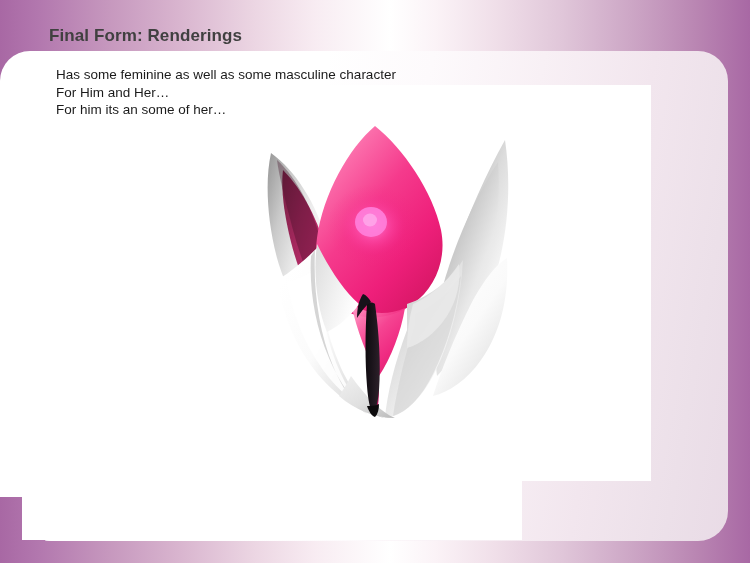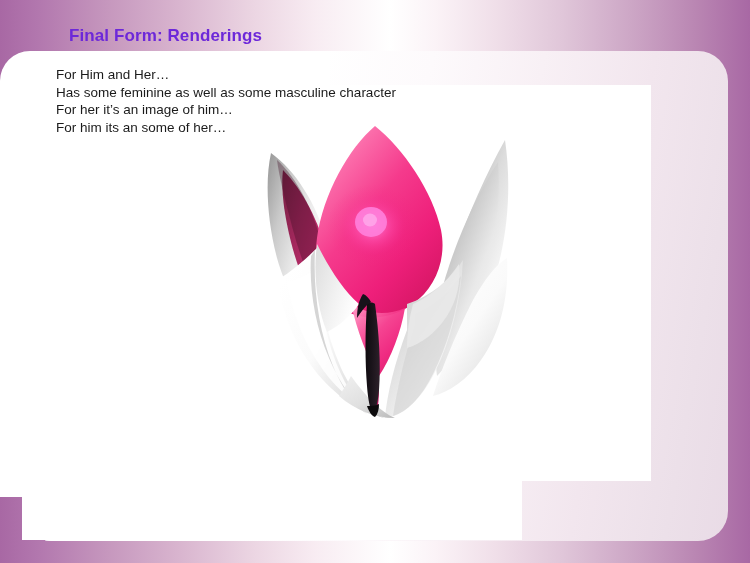--- a/index.html
+++ b/index.html
@@ -94,25 +94,25 @@
     top: 420px;
     width: 140px;
     height: 121px;
     background: #ffffff;
     border-bottom-left-radius: 30px;
   }
 
   
   .title {
     position: absolute;
-    left: 69px;
+    left: 49px;
     top: 26px;
     font-size: 17px;
     font-weight: bold;
-    color: #6d28d9;
+    color: #404040;
     letter-spacing: 0.1px;
     white-space: nowrap;
   }
 
   
   .body-text {
     position: absolute;
     left: 56px;
     top: 66px;
     font-size: 13.5px;
@@ -139,23 +139,22 @@
   <div class="frame-bg"></div>
   <div class="panel-soft"></div>
   <div class="panel-white-left"></div>
   <div class="panel-white"></div>
   <div class="panel-white-bottom"></div>
   <div class="panel-white-bl-round"></div>
 
   <div class="title">Final Form: Renderings</div>
 
   <div class="body-text">
+    <div>Has some feminine as well as some masculine character</div>
     <div>For Him and Her…</div>
-    <div>Has some feminine as well as some masculine character</div>
-    <div>For her it’s an image of him…</div>
     <div>For him its an some of her…</div>
   </div>
 
   <div class="render">
     <svg viewBox="0 0 265 300" xmlns="http://www.w3.org/2000/svg" role="img">
       <defs>
 
         <linearGradient id="gLeftOuter" x1="0" y1="0.1" x2="1" y2="0.9">
           <stop offset="0%" stop-color="#9f9f9f"></stop>
           <stop offset="22%" stop-color="#c9c9c9"></stop>

